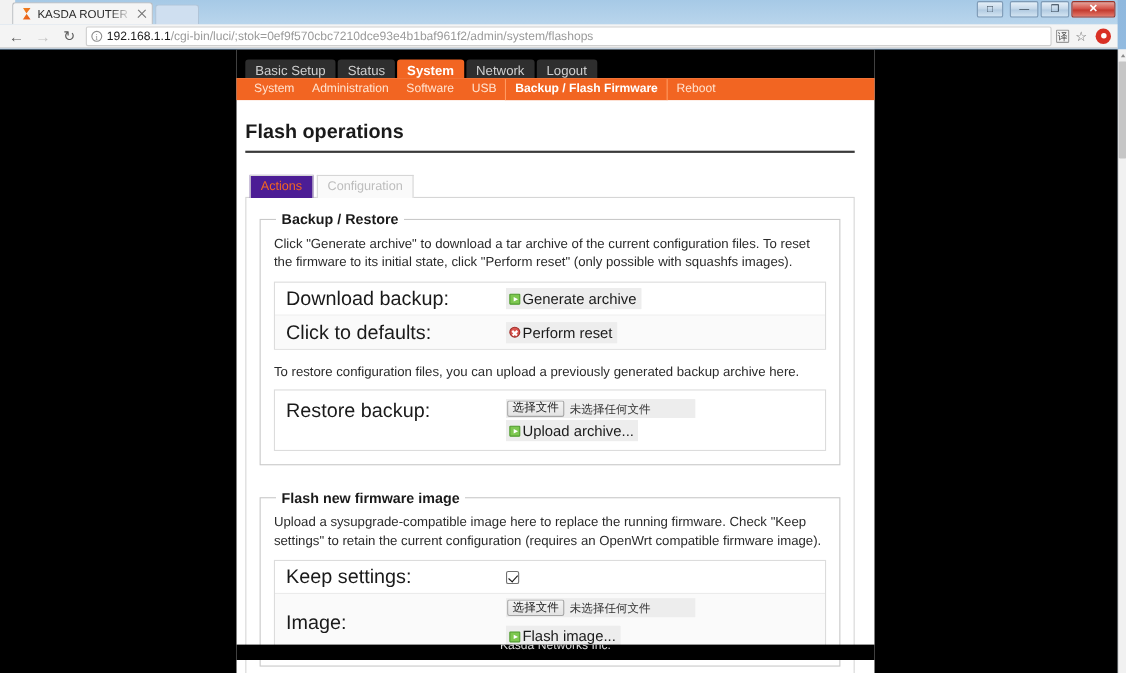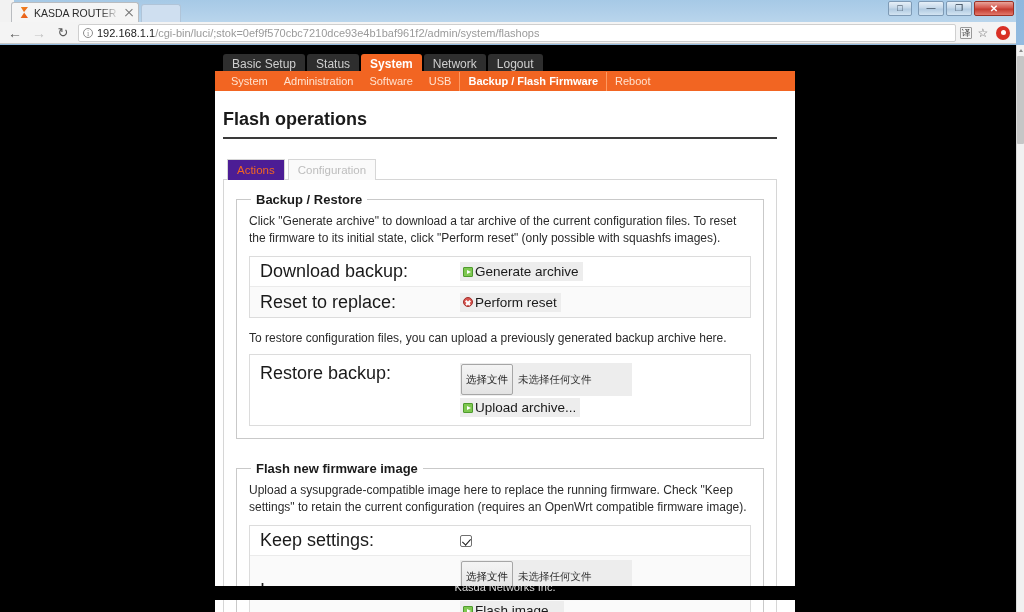--- a/index.html
+++ b/index.html
@@ -351,21 +351,21 @@
     width:6px; height:1.5px; background:#fff;
   }
   .btn-ico.reset::before { transform: rotate(45deg); }
   .btn-ico.reset::after  { transform: rotate(-45deg); }
 
   
   .file-input {
     display: inline-flex; align-items: stretch;
     background: #ededed;
     border: 1px solid #ededed;
-    height: 33px;
+    height: 17px;
     width: 172px;
     overflow: hidden;
   }
   .file-btn {
     font-size: 10.5px; color: #1a1a1a;
     background: linear-gradient(180deg,#f4f4f4 0%, #e3e3e3 100%);
     border: 1px solid #a6a6a6;
     border-radius: 2px;
     padding: 0 4px;
     display:flex; align-items:center;
@@ -509,21 +509,21 @@
               <div class="cbi-row">
                 <div class="cbi-label">Download backup:</div>
                 <div class="cbi-value">
                   <span class="cbi-button">
                     <span class="btn-ico apply"></span>
                     <span>Generate archive</span>
                   </span>
                 </div>
               </div>
               <div class="cbi-row alt">
-                <div class="cbi-label">Reset to replace:</div>
+                <div class="cbi-label">Click to defaults:</div>
                 <div class="cbi-value">
                   <span class="cbi-button">
                     <span class="btn-ico reset"></span>
                     <span>Perform reset</span>
                   </span>
                 </div>
               </div>
             </div>
 
             <div class="inline-descr">To restore configuration files, you can upload a previously generated backup archive here.</div>

